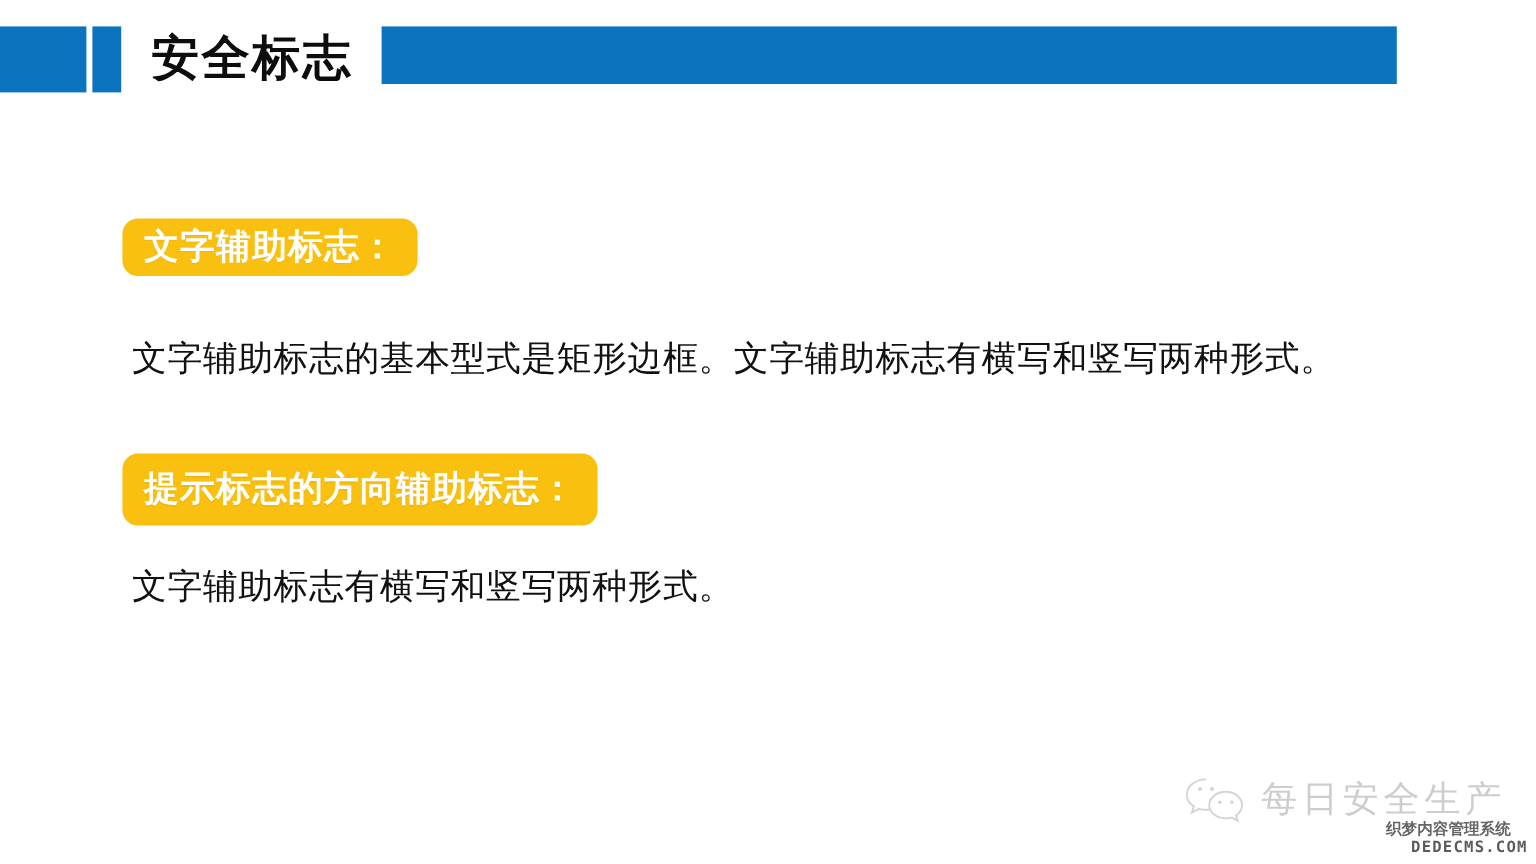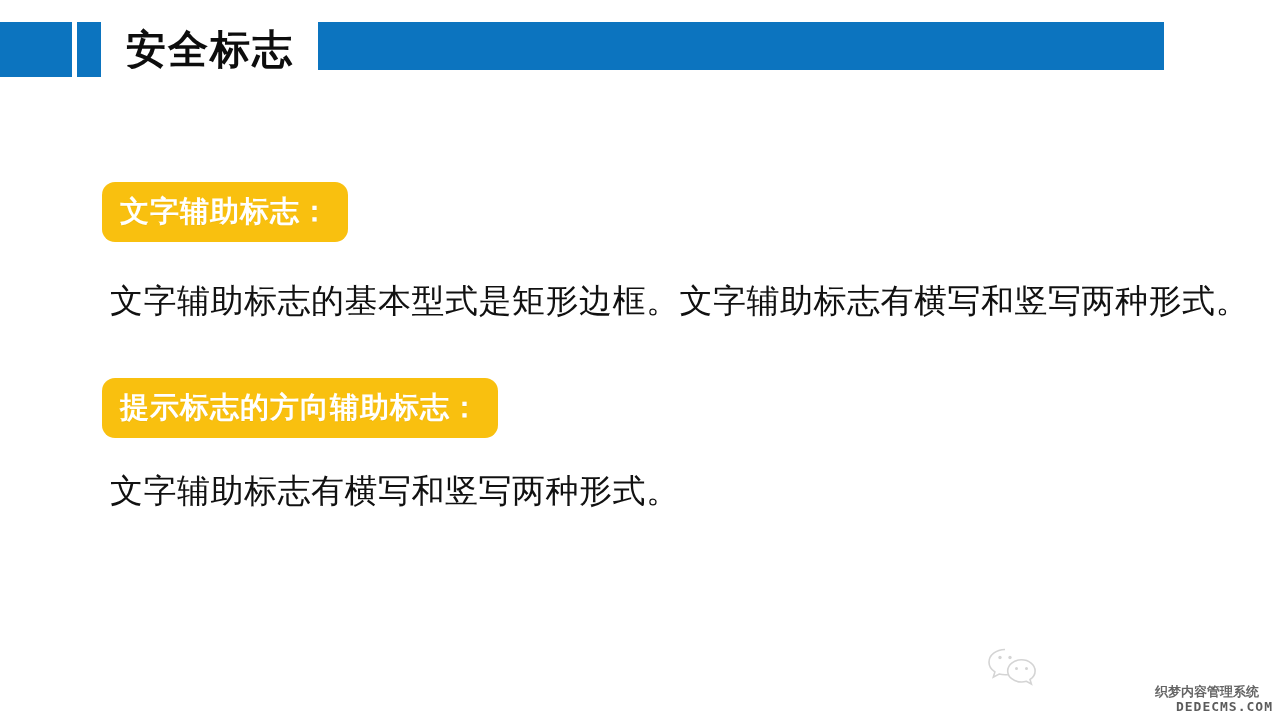--- a/index.html
+++ b/index.html
@@ -87,31 +87,31 @@
     display: flex;
     align-items: center;
     box-sizing: border-box;
     padding: 0 18px;
     white-space: nowrap;
     text-shadow: 0 1px 0 rgba(0,0,0,0.04);
   }
   .badge-1 {
     left: 102px;
     top: 182px;
-    height: 60px;
+    height: 48px;
   }
   .badge-2 {
     left: 102px;
     top: 378px;
     height: 60px;
   }
 
   .para {
     position: absolute;
-    font-size: 33px;
+    font-size: 29px;
     color: #111111;
     letter-spacing: 0.5px;
     white-space: nowrap;
   }
   .para-1 {
     left: 110px;
     top: 279px;
   }
   .para-2 {
     left: 110px;
@@ -198,20 +198,21 @@
         <g fill="none" stroke="#9a9a9a" stroke-width="1.6">
           <path d="M20 4.5C11.2 4.5 4 10.2 4 17.2c0 3.9 2.3 7.4 5.9 9.7l-1.6 5.2 5.8-3.1c1.8.5 3.8.8 5.9.8 1 0 2-.07 2.9-.2"></path>
           <path d="M36.5 14.8c-7.6 0-13.8 5-13.8 11.1 0 6.1 6.2 11.1 13.8 11.1 1.7 0 3.4-.25 4.9-.7l5 2.7-1.4-4.5c3.1-2 5.1-5.1 5.1-8.6 0-6.1-6.2-11.1-13.6-11.1z"></path>
         </g>
         <circle cx="15" cy="12.5" r="1.7" fill="#9a9a9a"></circle>
         <circle cx="25" cy="12.5" r="1.7" fill="#9a9a9a"></circle>
         <circle cx="31.5" cy="23.5" r="1.5" fill="#9a9a9a"></circle>
         <circle cx="41.5" cy="23.5" r="1.5" fill="#9a9a9a"></circle>
       </svg>
     </span>
+    <span class="wm-wechat-text">每日安全生产</span>
   </div>
 
   <div class="wm-dede">
     <div class="wm-dede-cn">织梦内容管理系统</div>
     <div class="wm-dede-en">DEDECMS.COM</div>
   </div>
 
 </div>
 
 </body></html>

